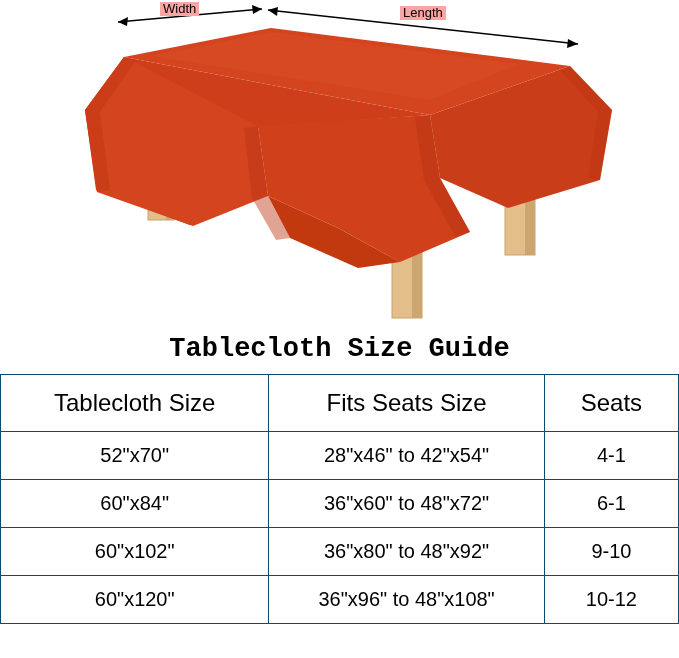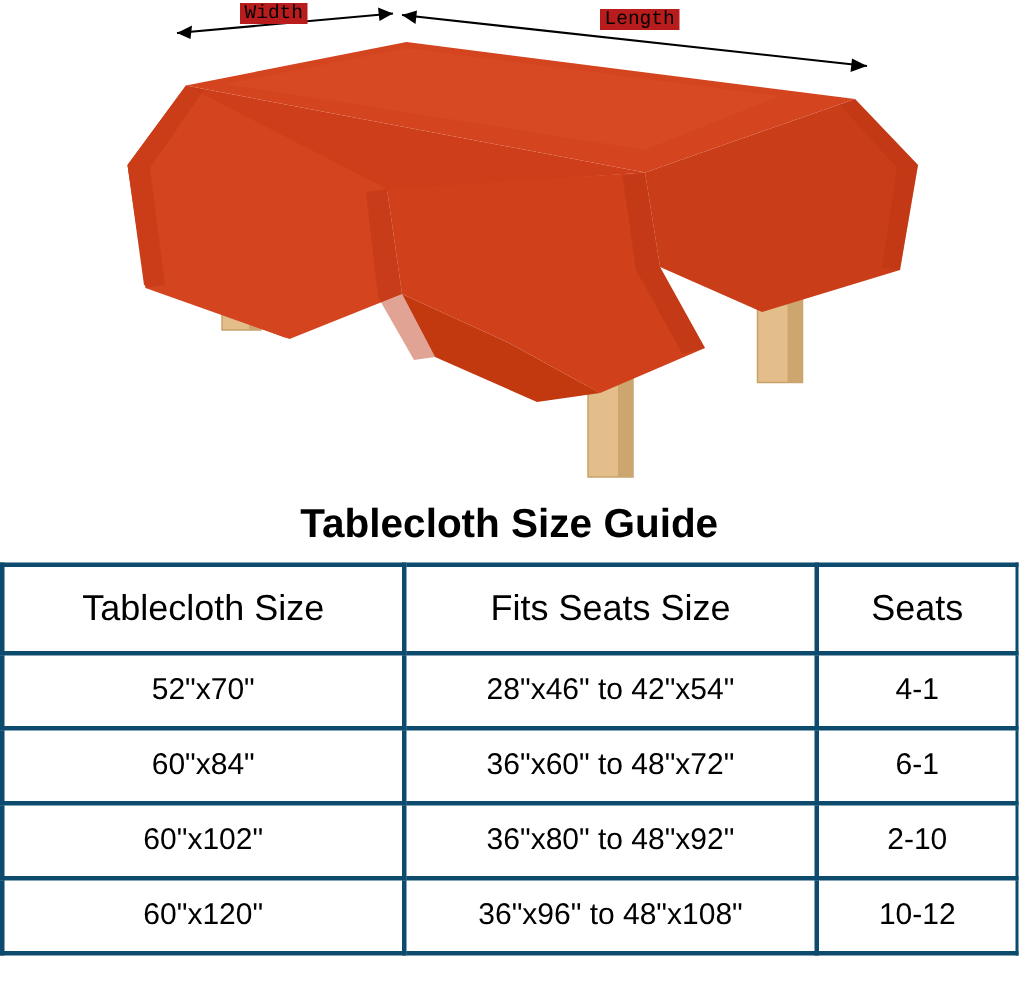--- a/index.html
+++ b/index.html
@@ -29,56 +29,56 @@
     overflow: hidden;
   }
   .illu-svg {
     position: absolute;
     left: 0;
     top: 0;
   }
   .dim-label {
     position: absolute;
     font-size: 13px;
-    font-family: Liberation Mono, monospace;
+    font-family: Liberation Sans, sans-serif;
     color: #000;
-    background: #b91c1c;
+    background: #fca5a5;
     padding: 0 3px;
     line-height: 14px;
     white-space: nowrap;
   }
   .dim-width {
     left: 160px;
     top: 2px;
   }
   .dim-length {
     left: 400px;
     top: 6px;
   }
 
   
   .guide-title {
     text-align: center;
     font-size: 27px;
     font-weight: bold;
-    font-family: Liberation Sans, sans-serif;
+    font-family: Liberation Mono, monospace;
     letter-spacing: 0px;
     margin: 0;
     padding: 4px 0 10px 0;
     color: #000;
   }
 
   
   table.size-table {
     border-collapse: collapse;
     width: 679px;
     table-layout: fixed;
   }
   table.size-table td, table.size-table th {
-    border: 3px solid #0c4a6e;
+    border: 1px solid #0c4a6e;
     text-align: center;
     font-family: "Liberation Sans", sans-serif;
     font-weight: normal;
     color: #000;
     padding: 0;
     vertical-align: middle;
   }
   table.size-table thead th {
     height: 56px;
     font-size: 24px;
@@ -179,21 +179,21 @@
         <td>4-1</td>
       </tr>
       <tr>
         <td>60"x84"</td>
         <td>36"x60" to 48"x72"</td>
         <td>6-1</td>
       </tr>
       <tr>
         <td>60"x102"</td>
         <td>36"x80" to 48"x92"</td>
-        <td>2-10</td>
+        <td>9-10</td>
       </tr>
       <tr>
         <td>60"x120"</td>
         <td>36"x96" to 48"x108"</td>
         <td>10-12</td>
       </tr>
     </tbody>
   </table>
 
   <div class="tail-strip"></div>

